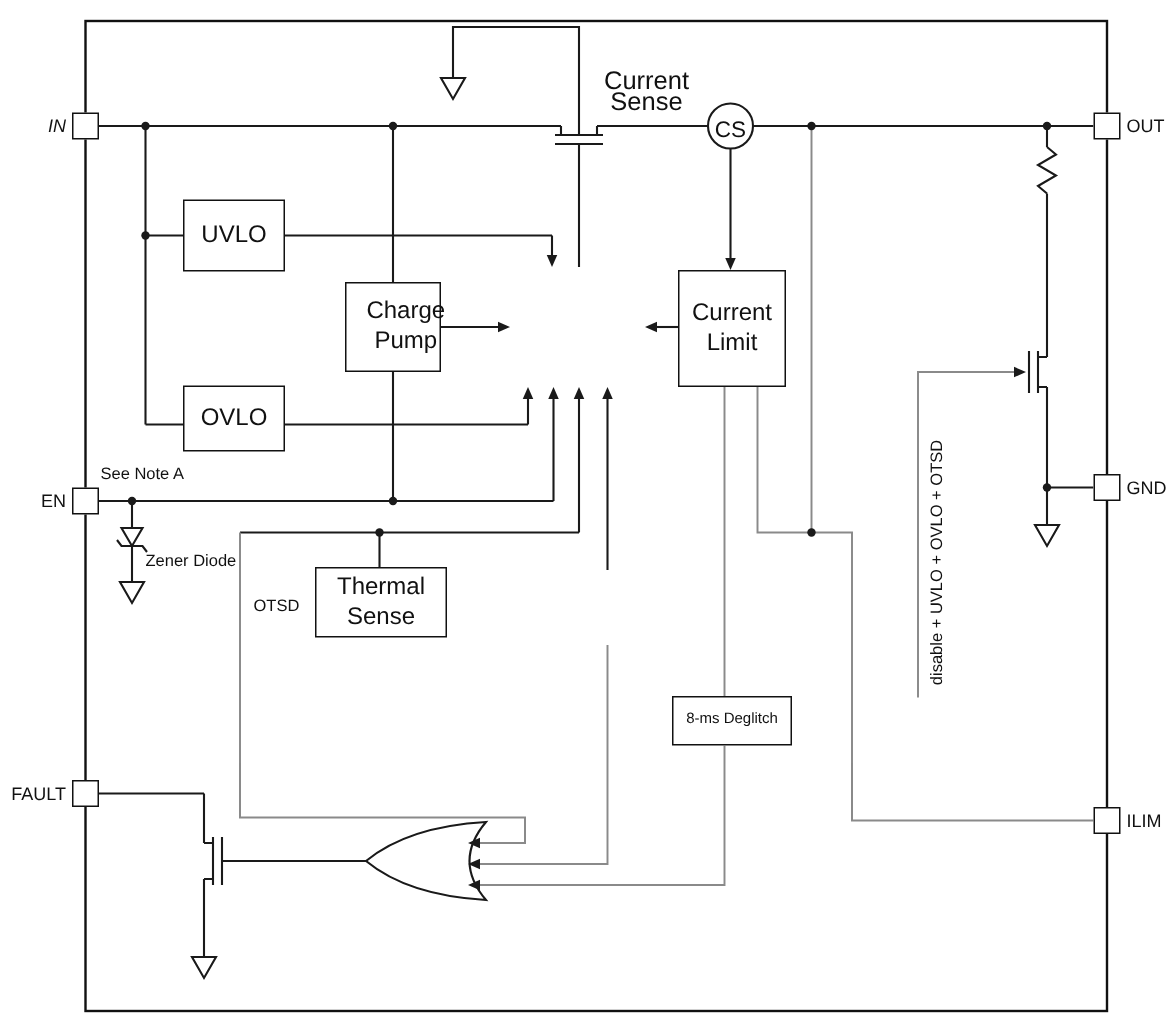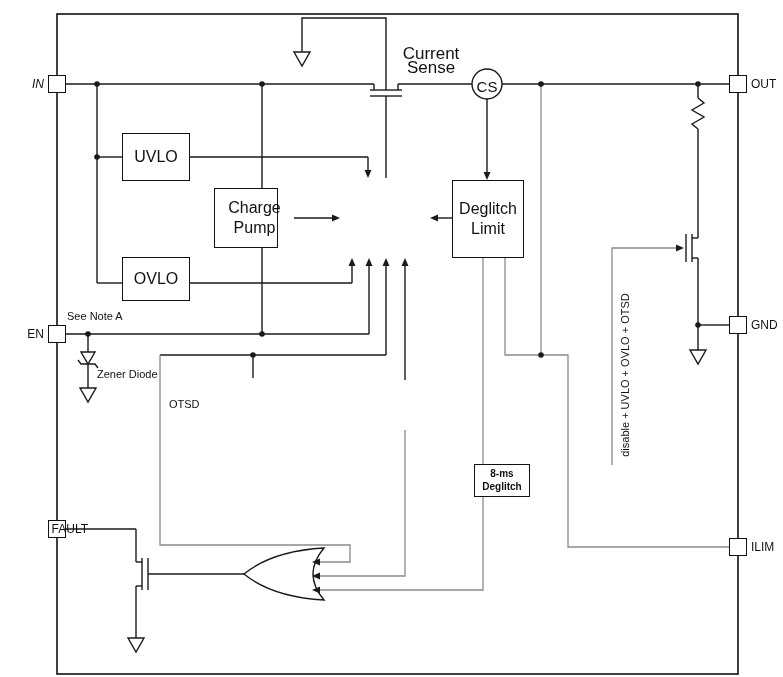--- a/index.html
+++ b/index.html
@@ -169,42 +169,45 @@
       <polygon points="312,590 320,586.5 320,593.5"></polygon>
     </g>
   </svg>
 
   <div class="block" style="left:122px;top:133px;width:68px;height:48px;">
       <span>UVLO</span>
     </div>
   <div class="block" style="left:122px;top:257px;width:68px;height:44px;">
       <span>OVLO</span>
     </div>
-  <div class="block" style="left:214px;top:188px;width:64px;height:60px;padding-left:17px;">
+  <div class="block" style="left:230px;top:188px;width:64px;height:60px;padding-left:17px;">
       <span>Charge Pump</span>
     </div>
   <div class="block" style="left:452px;top:180px;width:72px;height:78px;">
-      <span>Deglitch Limit</span>
-    </div>
-  <div class="block" style="left:474px;top:464px;width:56px;height:33px;font-size:10px;font-weight:bold;">
+      <span>Current Limit</span>
+    </div>
+  <div class="block" style="left:210px;top:378px;width:88px;height:47px;">
+      <span>Thermal Sense</span>
+    </div>
+  <div class="block" style="left:448px;top:464px;width:80px;height:33px;font-size:10px;">
       <span>8-ms Deglitch</span>
     </div>
 
   <div class="cs-label" style="left:472px;top:78px;width:30px;">CS</div>
 
   <div class="pin" style="left:48px;top:75px;"></div>
   <div class="pin" style="left:48px;top:325px;"></div>
   <div class="pin" style="left:48px;top:520px;"></div>
   <div class="pin" style="left:729px;top:75px;"></div>
   <div class="pin" style="left:729px;top:316px;"></div>
   <div class="pin" style="left:729px;top:538px;"></div>
 
   <div class="pin-label r" style="left:14px;top:77px;width:30px;font-style:italic;">IN</div>
   <div class="pin-label r" style="left:14px;top:327px;width:30px;">EN</div>
-  <div class="pin-label r" style="left:0px;top:522px;width:44px;margin-left:44px;">FAULT</div>
+  <div class="pin-label r" style="left:0px;top:522px;width:44px;">FAULT</div>
   <div class="pin-label" style="left:751px;top:77px;">OUT</div>
   <div class="pin-label" style="left:751px;top:318px;">GND</div>
   <div class="pin-label" style="left:751px;top:540px;">ILIM</div>
 
   <div class="wraplabel" style="left:400px;top:47px;width:62px;">Current Sense</div>
   <div class="note" style="left:67px;top:310px;">See Note A</div>
   <div class="note" style="left:97px;top:368px;">Zener Diode</div>
   <div class="note" style="left:169px;top:398px;">OTSD</div>
   <div class="vtext">disable + UVLO + OVLO + OTSD</div>
 

